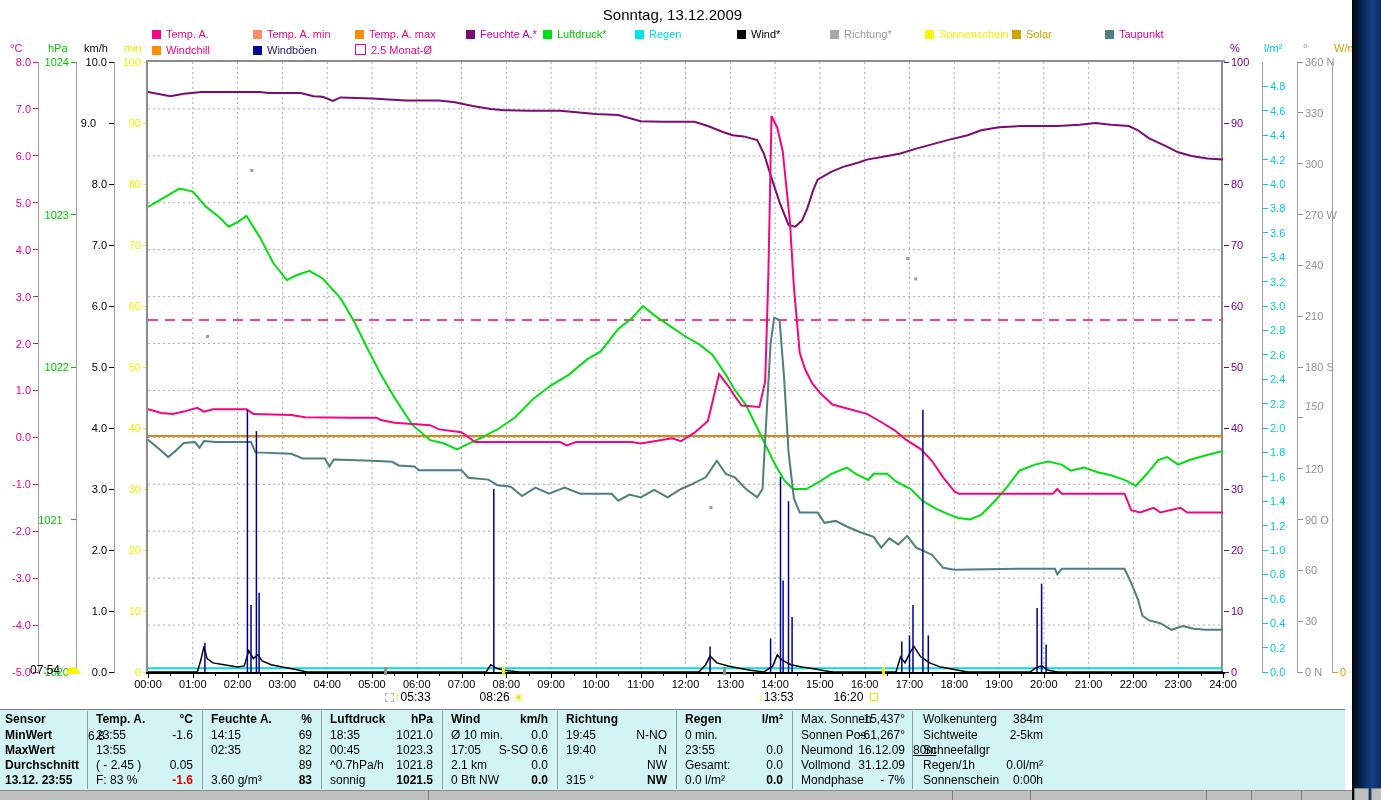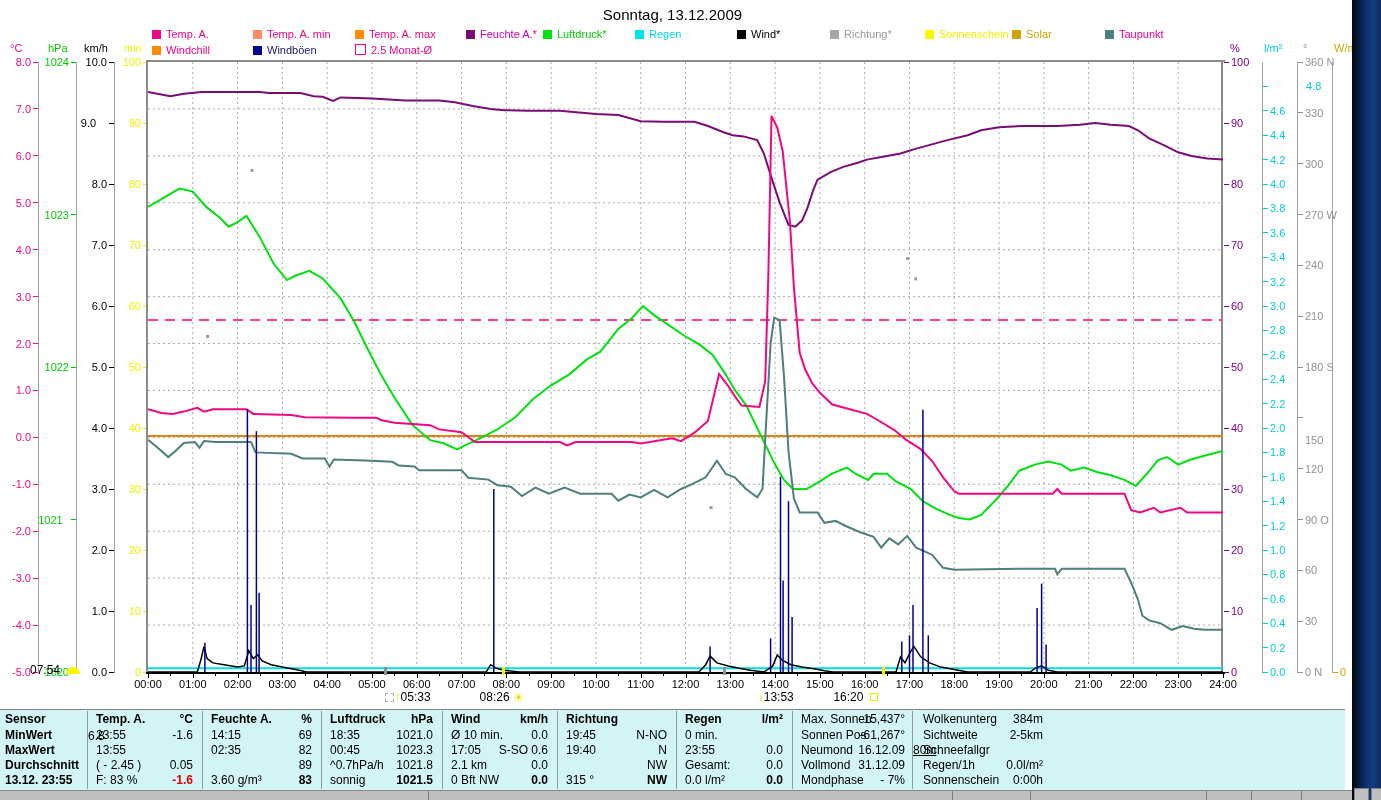--- a/index.html
+++ b/index.html
@@ -167,21 +167,21 @@
       <div class="axlbl" style="top: 483px; color: rgb(128, 0, 128); left: 1231px;">30</div>
       <div class="axtick" style="left: 1224px; top: 549.5px; background: rgb(128, 0, 128);"></div>
       <div class="axlbl" style="top: 544px; color: rgb(128, 0, 128); left: 1231px;">20</div>
       <div class="axtick" style="left: 1224px; top: 610.5px; background: rgb(128, 0, 128);"></div>
       <div class="axlbl" style="top: 605px; color: rgb(128, 0, 128); left: 1231px;">10</div>
       <div class="axtick" style="left: 1224px; top: 671.5px; background: rgb(128, 0, 128);"></div>
       <div class="axlbl" style="top: 666px; color: rgb(128, 0, 128); left: 1231px;">0</div>
       <div class="axunit" style="left: 1264px; color: rgb(0, 207, 207);">l/m²</div>
       <div class="axline" style="left: 1262px;"></div>
       <div class="axtick" style="left: 1263px; top: 85.9px; background: rgb(0, 207, 207);"></div>
-      <div class="axlbl" style="top: 80.4px; color: rgb(0, 207, 207); left: 1270px; margin-left: 36px;">4.8</div>
+      <div class="axlbl" style="top: 80.4px; color: rgb(0, 207, 207); left: 1270px;">4.8</div>
       <div class="axtick" style="left: 1263px; top: 110.3px; background: rgb(0, 207, 207);"></div>
       <div class="axlbl" style="top: 104.8px; color: rgb(0, 207, 207); left: 1270px;">4.6</div>
       <div class="axtick" style="left: 1263px; top: 134.7px; background: rgb(0, 207, 207);"></div>
       <div class="axlbl" style="top: 129.2px; color: rgb(0, 207, 207); left: 1270px;">4.4</div>
       <div class="axtick" style="left: 1263px; top: 159.1px; background: rgb(0, 207, 207);"></div>
       <div class="axlbl" style="top: 153.6px; color: rgb(0, 207, 207); left: 1270px;">4.2</div>
       <div class="axtick" style="left: 1263px; top: 183.5px; background: rgb(0, 207, 207);"></div>
       <div class="axlbl" style="top: 178px; color: rgb(0, 207, 207); left: 1270px;">4.0</div>
       <div class="axtick" style="left: 1263px; top: 207.9px; background: rgb(0, 207, 207);"></div>
       <div class="axlbl" style="top: 202.4px; color: rgb(0, 207, 207); left: 1270px;">3.8</div>
@@ -233,21 +233,21 @@
       <div class="axlbl" style="top: 157.667px; color: rgb(144, 144, 144); left: 1305px;">300</div>
       <div class="axtick" style="left: 1298px; top: 214px; background: rgb(144, 144, 144);"></div>
       <div class="axlbl" style="top: 208.5px; color: rgb(144, 144, 144); left: 1305px;">270 W</div>
       <div class="axtick" style="left: 1298px; top: 264.833px; background: rgb(144, 144, 144);"></div>
       <div class="axlbl" style="top: 259.333px; color: rgb(144, 144, 144); left: 1305px;">240</div>
       <div class="axtick" style="left: 1298px; top: 315.667px; background: rgb(144, 144, 144);"></div>
       <div class="axlbl" style="top: 310.167px; color: rgb(144, 144, 144); left: 1305px;">210</div>
       <div class="axtick" style="left: 1298px; top: 366.5px; background: rgb(144, 144, 144);"></div>
       <div class="axlbl" style="top: 361px; color: rgb(144, 144, 144); left: 1305px;">180 S</div>
       <div class="axtick" style="left: 1298px; top: 417.333px; background: rgb(144, 144, 144);"></div>
-      <div class="axlbl" style="top: 434px; color: rgb(144, 144, 144); left: 1305px;">150</div>
+      <div class="axlbl" style="top: 400px; color: rgb(144, 144, 144); left: 1305px; font-style: italic;">150</div>
       <div class="axtick" style="left: 1298px; top: 468.167px; background: rgb(144, 144, 144);"></div>
       <div class="axlbl" style="top: 462.667px; color: rgb(144, 144, 144); left: 1305px;">120</div>
       <div class="axtick" style="left: 1298px; top: 519px; background: rgb(144, 144, 144);"></div>
       <div class="axlbl" style="top: 513.5px; color: rgb(144, 144, 144); left: 1305px;">90 O</div>
       <div class="axtick" style="left: 1298px; top: 569.833px; background: rgb(144, 144, 144);"></div>
       <div class="axlbl" style="top: 564.333px; color: rgb(144, 144, 144); left: 1305px;">60</div>
       <div class="axtick" style="left: 1298px; top: 620.667px; background: rgb(144, 144, 144);"></div>
       <div class="axlbl" style="top: 615.167px; color: rgb(144, 144, 144); left: 1305px;">30</div>
       <div class="axtick" style="left: 1298px; top: 671.5px; background: rgb(144, 144, 144);"></div>
       <div class="axlbl" style="top: 666px; color: rgb(144, 144, 144); left: 1305px;">0 N</div>

